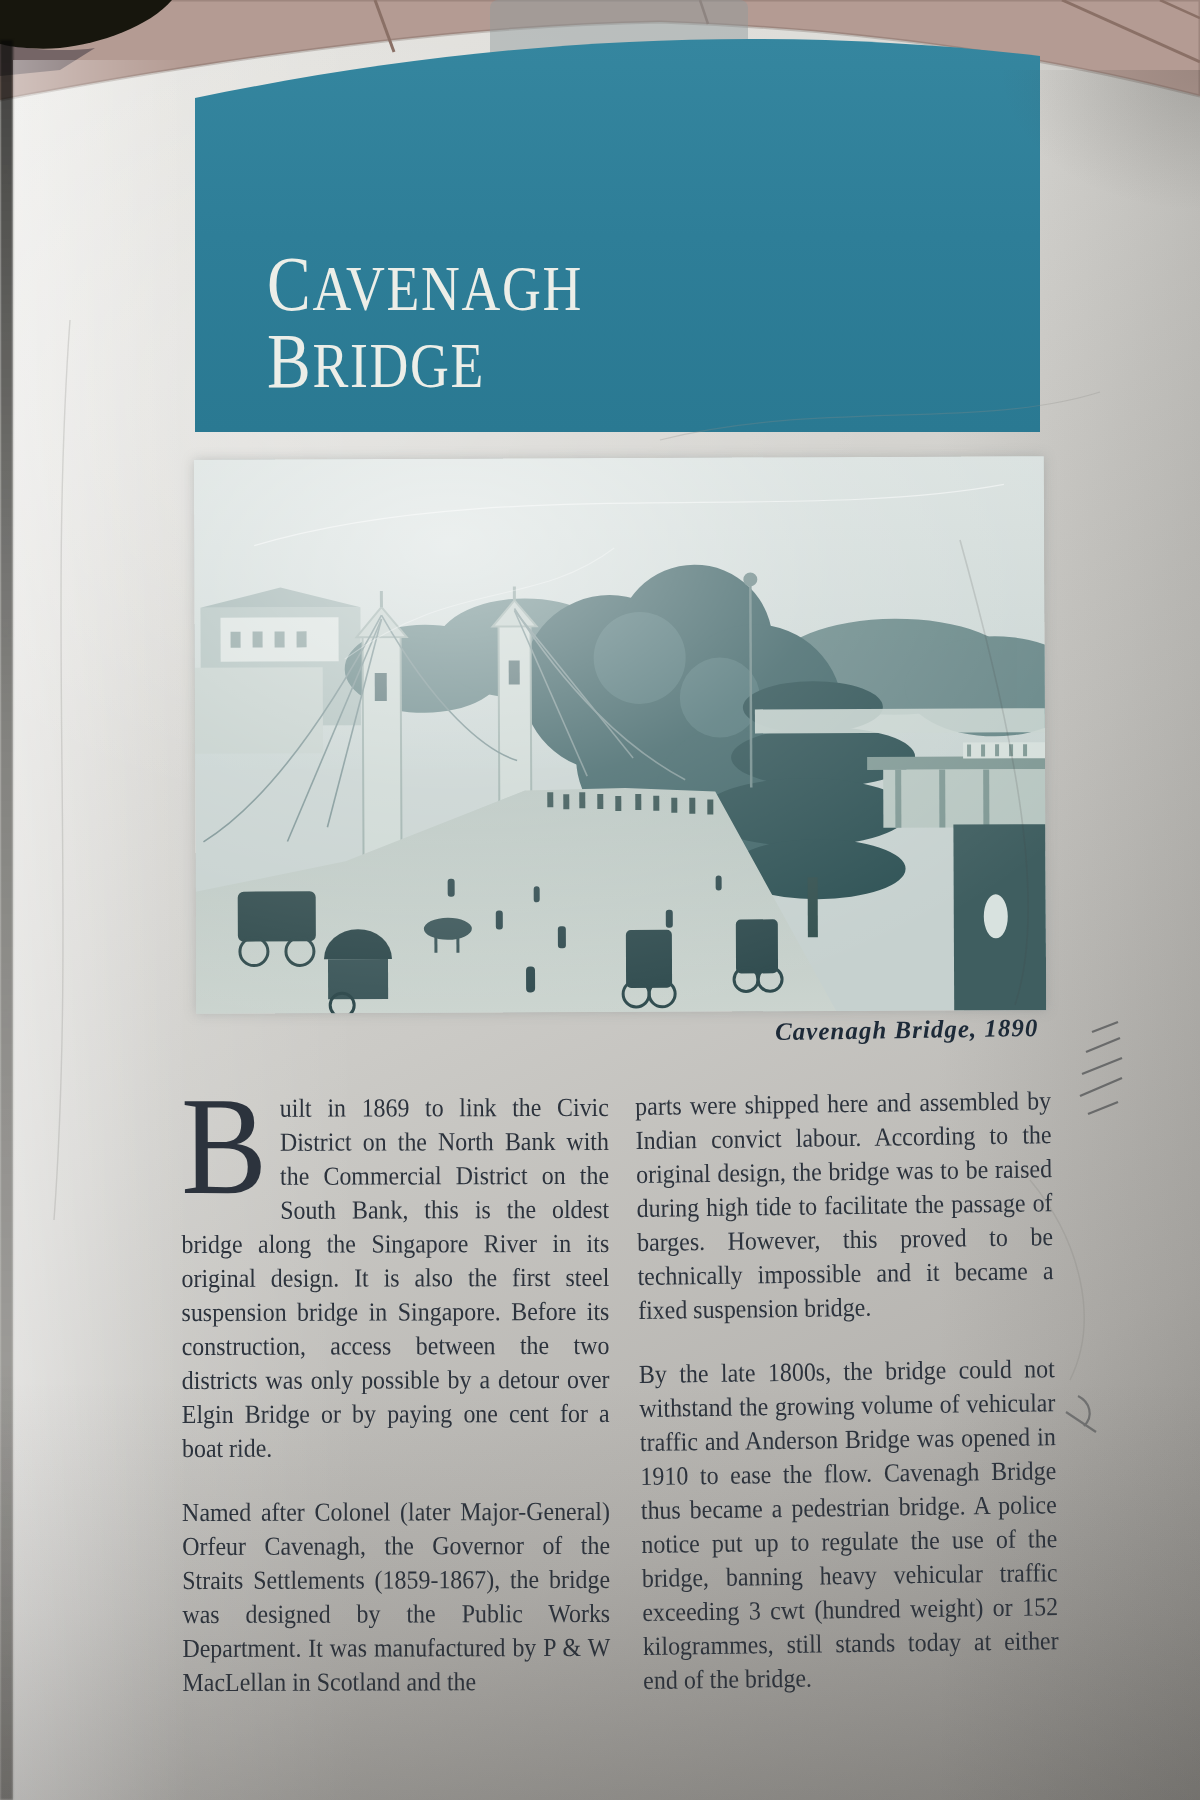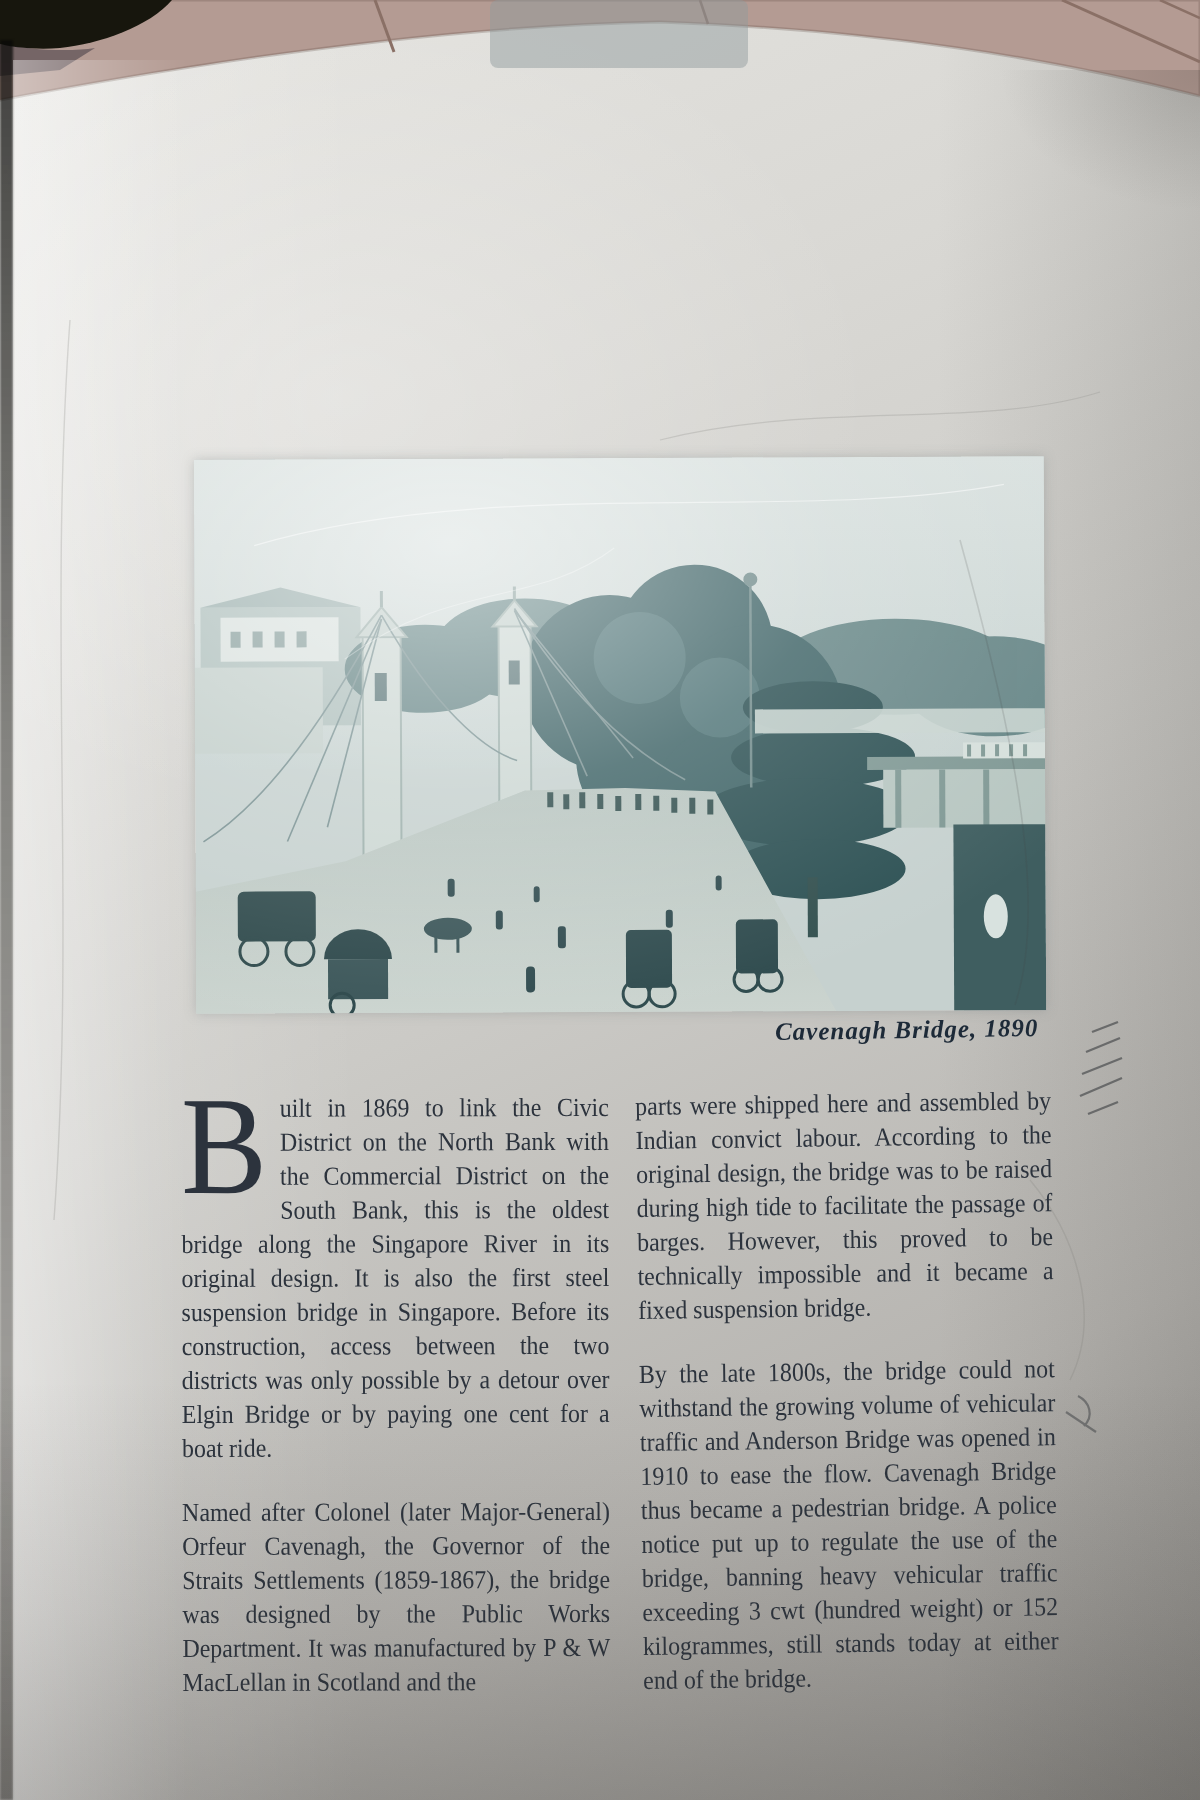--- a/index.html
+++ b/index.html
@@ -59,20 +59,36 @@
     <line x1="1062" y1="0" x2="1200" y2="62" stroke="#8a7066" stroke-width="3"></line>
     <line x1="1160" y1="0" x2="1200" y2="18" stroke="#8a7066" stroke-width="2.5"></line>
     <rect x="490" y="0" width="258" height="68" rx="8" fill="rgba(145,155,157,0.48)"></rect>
     <path d="M0,0 L172,0 C150,26 100,44 60,48 C35,50 10,47 0,44 Z" fill="#17160d"></path>
     <path d="M0,44 C30,50 70,52 95,48 L60,70 L0,76 Z" fill="rgba(40,36,48,0.45)"></path>
   </svg>
 
   <div class="left-edge"></div>
   <div class="left-margin"></div>
 
+  <div class="header">
+    <svg width="845" height="406" viewBox="0 0 845 406">
+      <defs>
+        <linearGradient id="teal" x1="0" y1="0" x2="0" y2="1">
+          <stop offset="0" stop-color="#35869f"></stop>
+          <stop offset="0.5" stop-color="#2e7e98"></stop>
+          <stop offset="1" stop-color="#2a7992"></stop>
+        </linearGradient>
+      </defs>
+      <path d="M0,72 C280,14 560,-4 845,30 L845,406 L0,406 Z" fill="url(#teal)"></path>
+    </svg>
+    <div class="title">
+      <div class="title-line">CAVENAGH</div>
+      <div class="title-line">BRIDGE</div>
+    </div>
+  </div>
 
   <svg class="photo" viewBox="0 0 850 554" preserveAspectRatio="none">
     <defs>
       <linearGradient id="sky" x1="0" y1="0" x2="0" y2="1">
         <stop offset="0" stop-color="#d8e0de"></stop>
         <stop offset="1" stop-color="#c6d2d0"></stop>
       </linearGradient>
       <linearGradient id="road" x1="0" y1="0" x2="0" y2="1">
         <stop offset="0" stop-color="#b7c4bf"></stop>
         <stop offset="1" stop-color="#cbd4cf"></stop>

